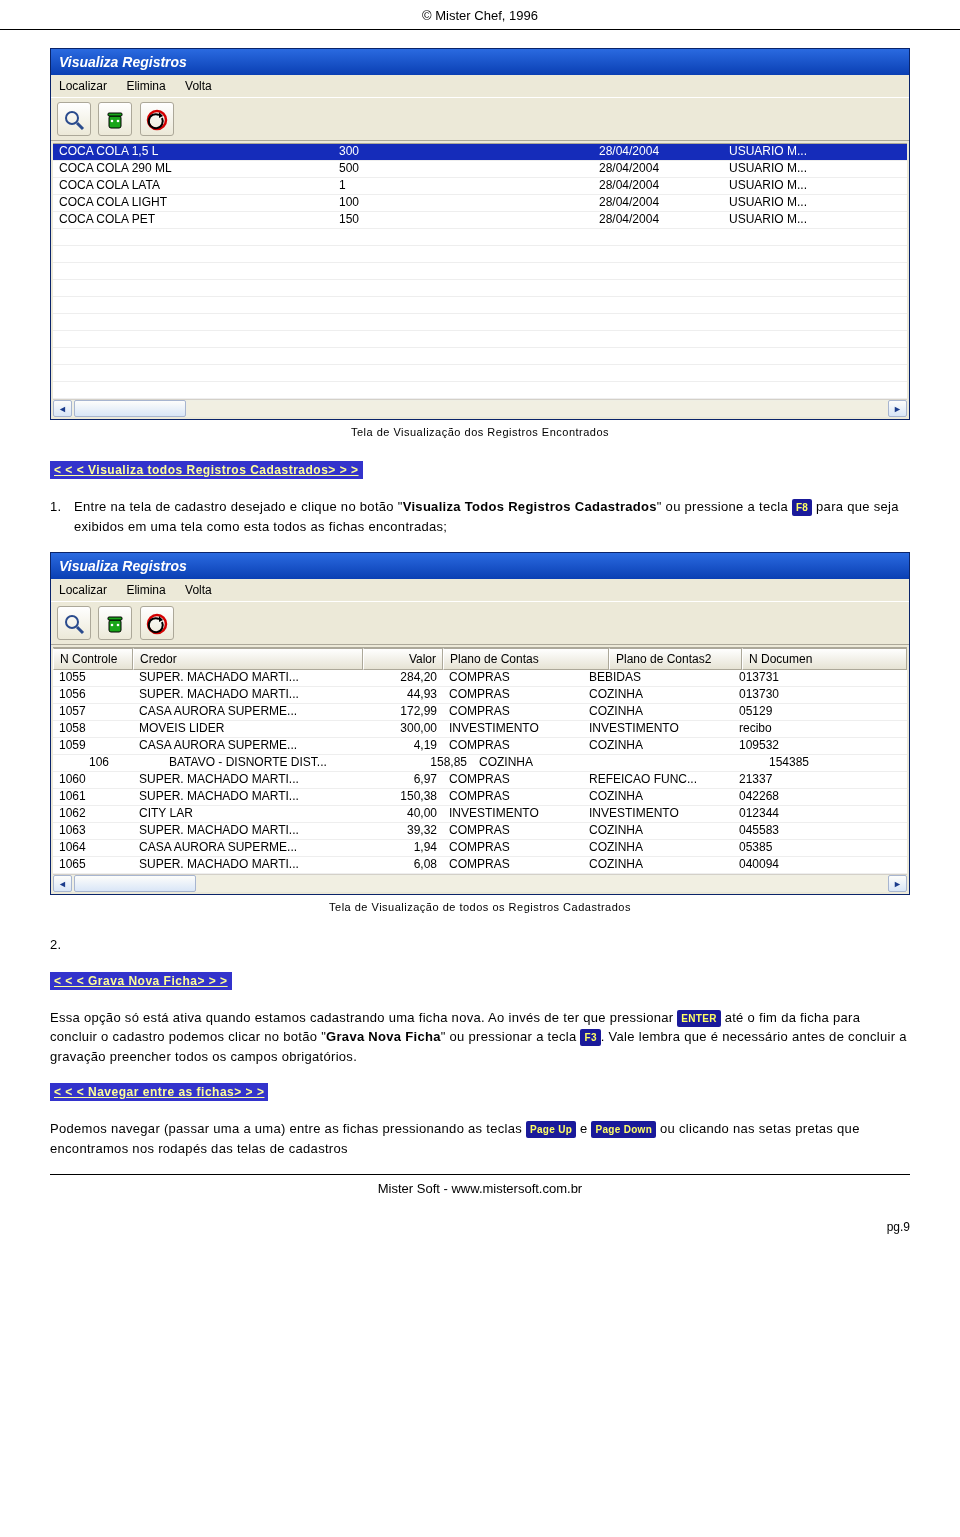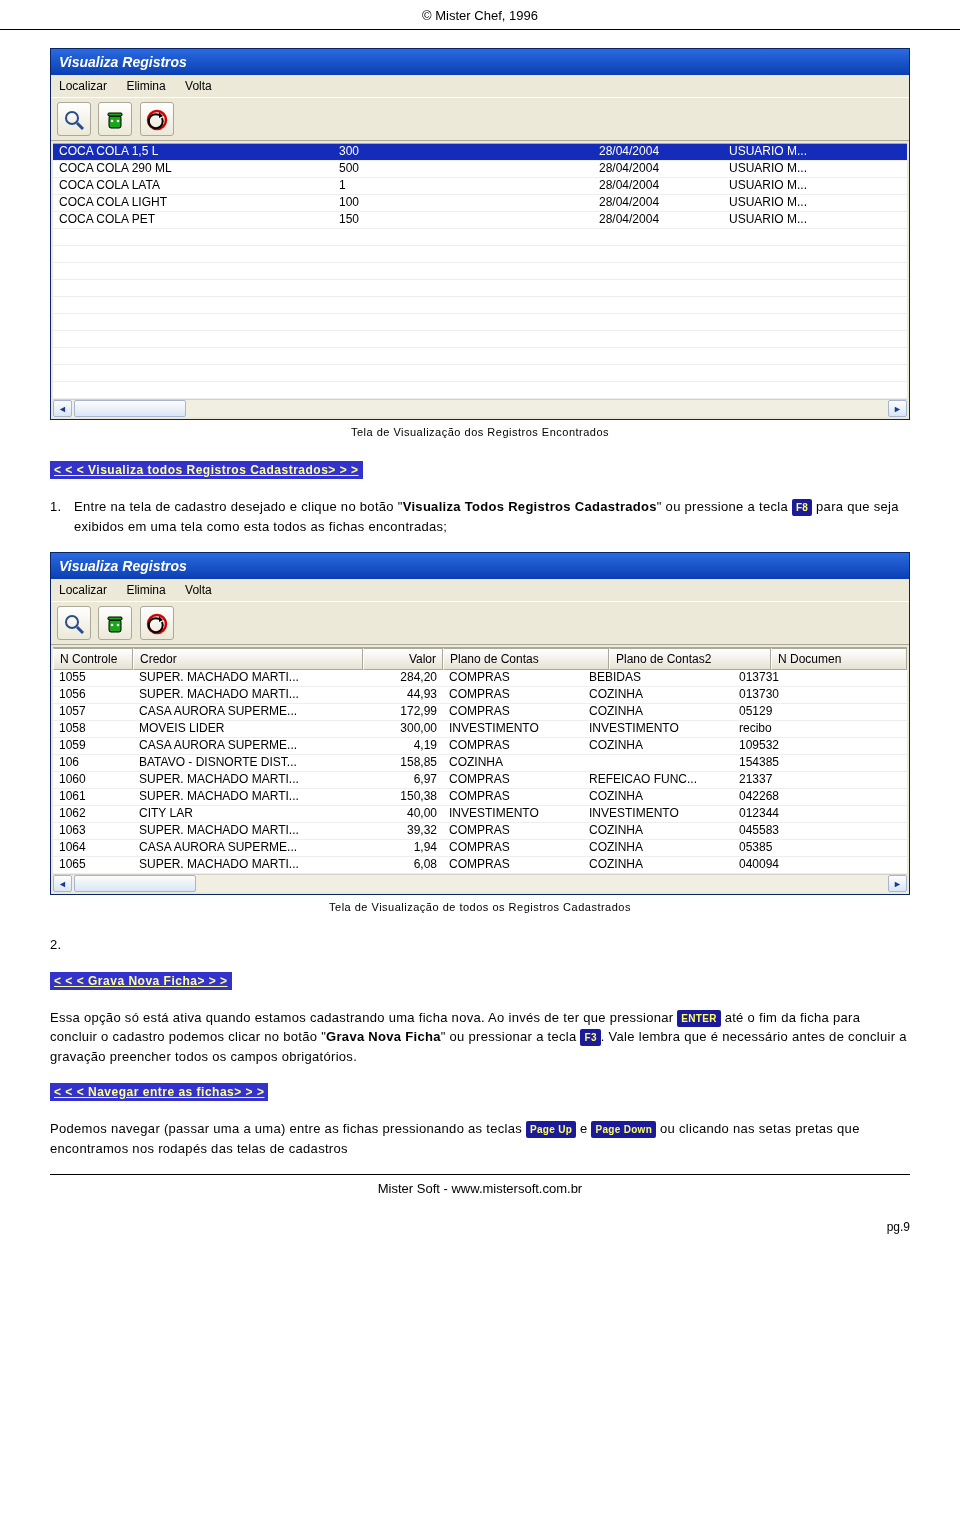--- a/index.html
+++ b/index.html
@@ -363,21 +363,21 @@
             <polygon points="14,4 18,8 14,10" fill="#000"></polygon>
           </svg>
       </span>
     </div>
     <div class="grid">
       <div class="grid-head">
         <div class="gh" style="width:80px">N Controle</div>
         <div class="gh" style="width:230px">Credor</div>
         <div class="gh" style="width:80px;text-align:right">Valor</div>
         <div class="gh" style="width:166px">Plano de Contas</div>
-        <div class="gh" style="width:162px">Plano de Contas2</div>
+        <div class="gh" style="width:133px">Plano de Contas2</div>
         <div class="gh" style="flex:1">N Documen</div>
       </div>
       <div class="grid-body" id="grid2-body">
           <div class="gr">
             <div class="gc" style="width: 80px;">1055</div>
             <div class="gc" style="width: 230px;">SUPER. MACHADO MARTI...</div>
             <div class="gcr" style="width: 80px;">284,20</div>
             <div class="gc" style="width: 140px;">COMPRAS</div>
             <div class="gc" style="width: 150px;">BEBIDAS</div>
             <div class="gc" style="flex: 1 1 0%;">013731</div>
@@ -408,21 +408,21 @@
           </div>
           <div class="gr">
             <div class="gc" style="width: 80px;">1059</div>
             <div class="gc" style="width: 230px;">CASA AURORA SUPERME...</div>
             <div class="gcr" style="width: 80px;">4,19</div>
             <div class="gc" style="width: 140px;">COMPRAS</div>
             <div class="gc" style="width: 150px;">COZINHA</div>
             <div class="gc" style="flex: 1 1 0%;">109532</div>
           </div>
           <div class="gr">
-            <div class="gc" style="width: 80px;">106</div>
+            <div class="gc" style="width: 80px; margin-left: 30px;">106</div>
             <div class="gc" style="width: 230px;">BATAVO - DISNORTE DIST...</div>
             <div class="gcr" style="width: 80px;">158,85</div>
             <div class="gc" style="width: 140px;">COZINHA</div>
             <div class="gc" style="width: 150px;"></div>
             <div class="gc" style="flex: 1 1 0%;">154385</div>
           </div>
           <div class="gr">
             <div class="gc" style="width: 80px;">1060</div>
             <div class="gc" style="width: 230px;">SUPER. MACHADO MARTI...</div>
             <div class="gcr" style="width: 80px;">6,97</div>

